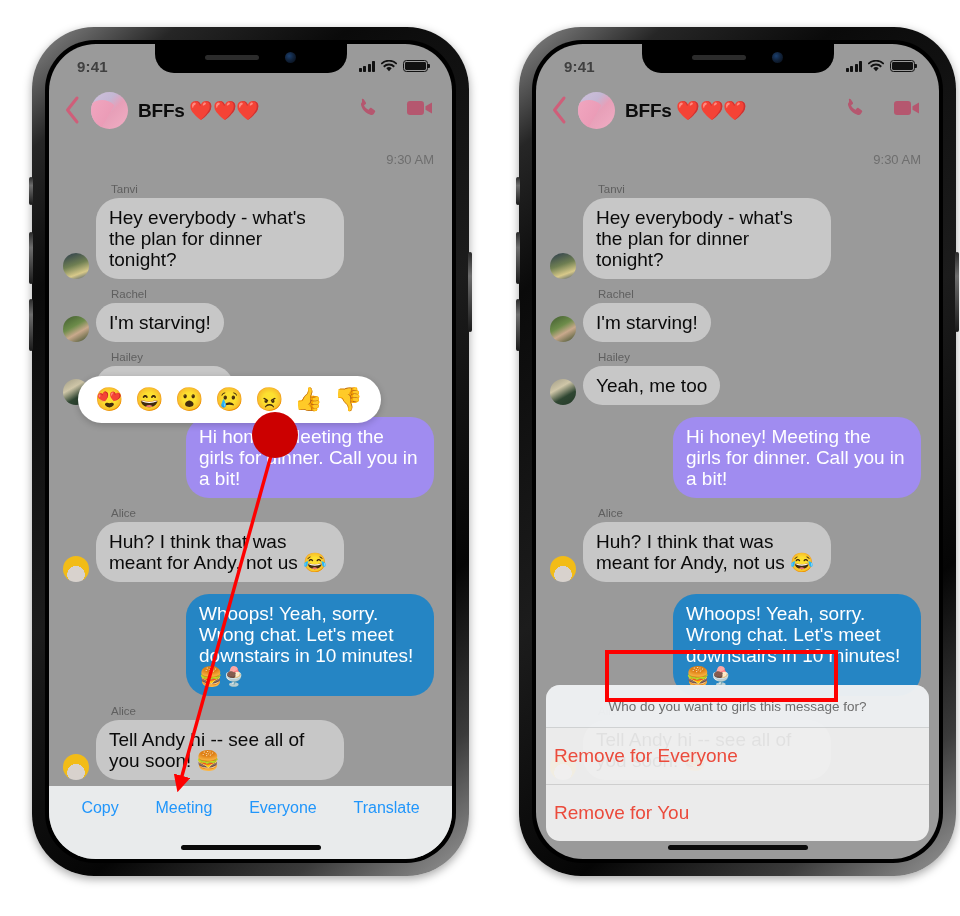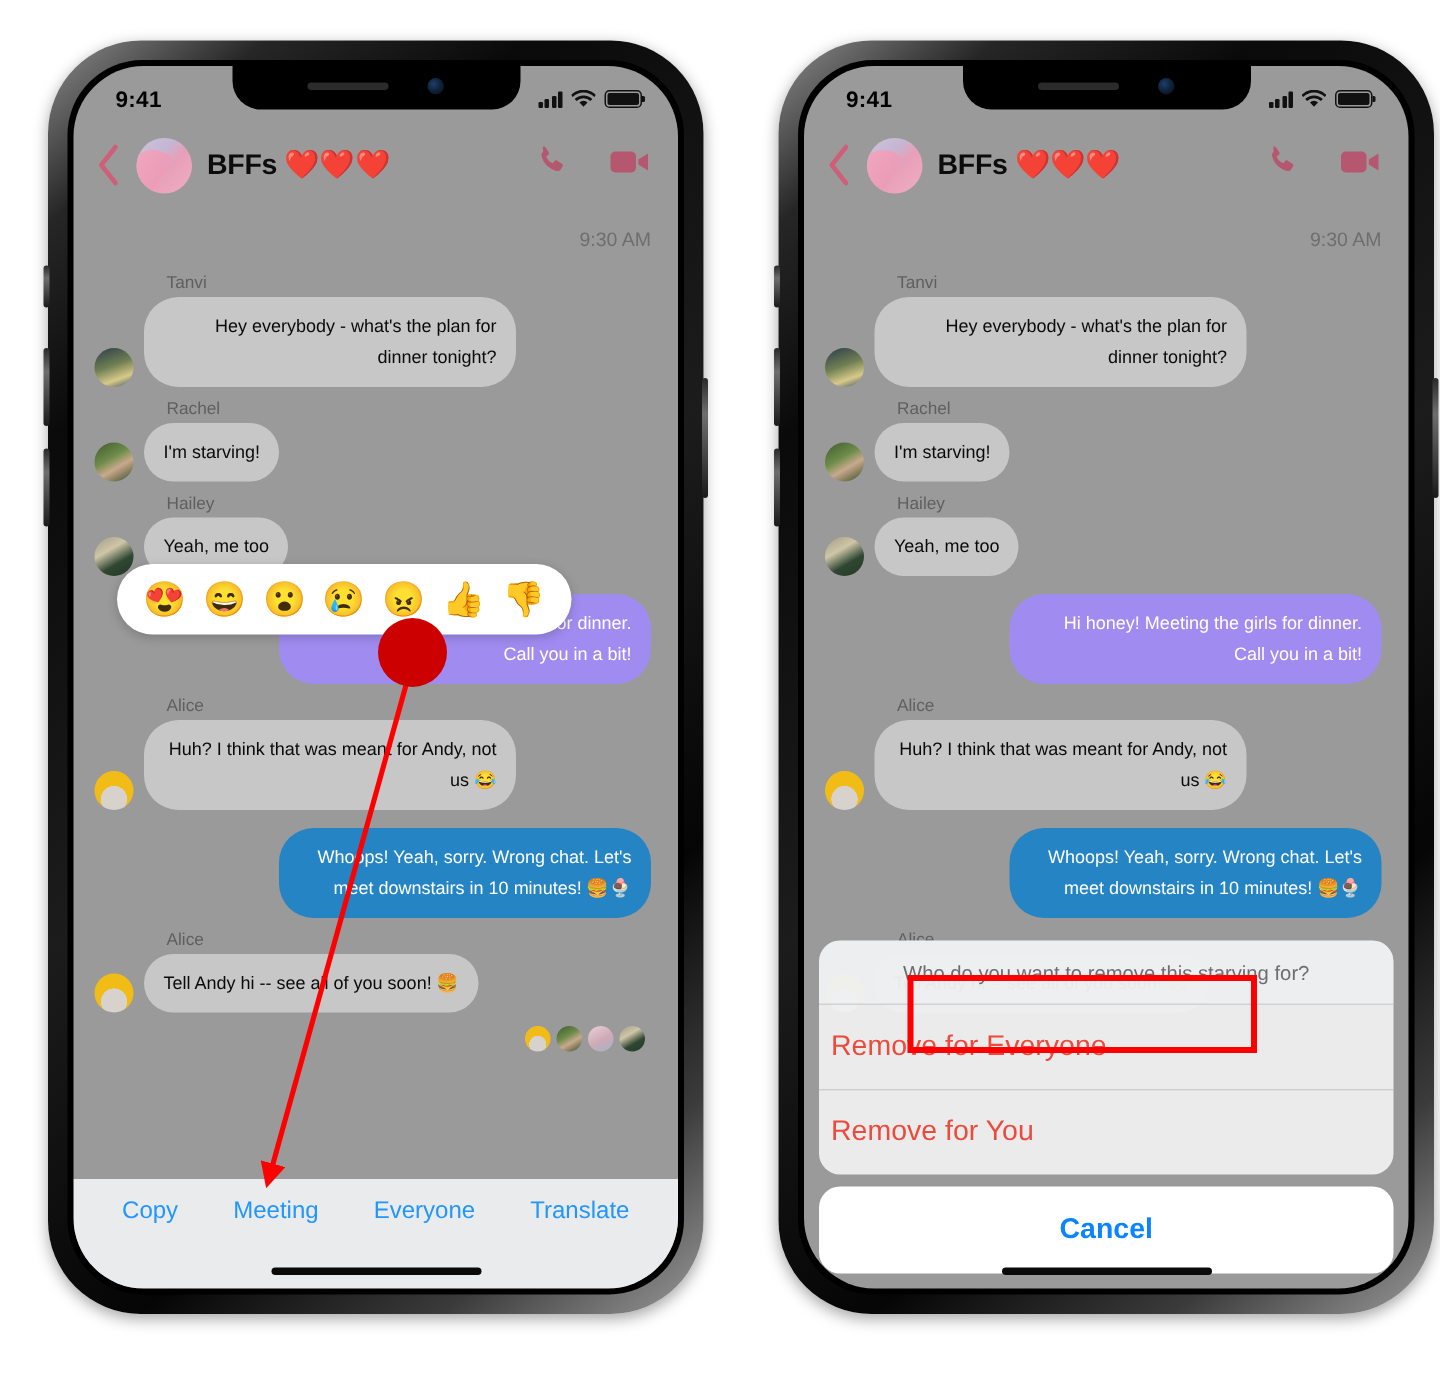--- a/index.html
+++ b/index.html
@@ -64,21 +64,21 @@
     background: radial-gradient(circle at 38% 36%, #1b3f6e 0%, #11233c 45%, #060a10 100%);
     margin-top:-3px;
   }
 
   
   .statusbar {
     position: absolute; top: 0; left: 0; right: 0; height: 38px;
     display: flex; align-items: center; justify-content: space-between;
     padding: 6px 24px 0 28px;
     z-index: 30;
-    color: #000000;
+    color: #404040;
   }
   .clock { font-size: 15px; font-weight: bold; letter-spacing: .2px; }
   .status-icons { display: flex; align-items: flex-end; gap: 6px; }
   .bars { display: flex; align-items: flex-end; gap: 1.5px; height: 11px; }
   .bars i { width: 3px; background: #111; border-radius: .8px; display:block; }
   .bars i:nth-child(1){ height:4px; } .bars i:nth-child(2){ height:6px; }
   .bars i:nth-child(3){ height:8px; } .bars i:nth-child(4){ height:11px; }
   .wifi { width: 16px; height: 12px; position: relative; }
   .wifi svg { display:block; }
   .battery {
@@ -132,24 +132,23 @@
     font-size: 11.5px; color: #5f5f5f; margin: 9px 0 3px 48px;
   }
   .avatar {
     width: 26px; height: 26px; border-radius: 50%;
     flex: none; overflow: hidden;
   }
   .bubble {
     max-width: 248px;
     border-radius: 23px;
     padding: 9px 13px;
-    font-size: 12px;
+    font-size: 19px;
     line-height: 21px;
     word-wrap: break-word;
-    text-align: right;
   }
   .bubble.in  { background: rgba(228,228,228,.62); color: #0a0a0a; }
   .bubble.out.purple { background: #a08cf0; color: #fff; }
   .bubble.out.blue   { background: #2585c4; color: #fff; }
 
   .receipts {
     display: flex; justify-content: flex-end; gap: 4px;
     margin-top: 9px; padding-right: 4px;
   }
   .receipts .r { width: 17px; height: 17px; border-radius: 50%; overflow:hidden; }
@@ -458,25 +457,24 @@
 
           <div class="sender-name">Alice</div>
           <div class="msg-row">
             <div class="avatar" style="background:radial-gradient(circle at 50% 72%,#d8d2cd 0 38%,#f2bc17 39%)"></div>
             <div class="bubble in">Tell Andy hi -- see all of you soon! 🍔</div>
           </div>
         </div>
 
         <div class="sheet-wrap">
           <div class="sheet">
-            <div class="sheet-title">Who do you want to remove this starving for?</div>
+            <div class="sheet-title">Who do you want to girls this message for?</div>
             <button class="sheet-item">Remove for Everyone</button>
             <button class="sheet-item">Remove for You</button>
           </div>
-          <button class="sheet-cancel">Cancel</button>
         </div>
         <div class="home-indicator"></div>
 
       </div>
     </div>
   </div>
 
   <div class="hl-box" style="left:605px; top:650px; width:233px; height:52px;"></div>
 
   <svg class="annot-svg">

